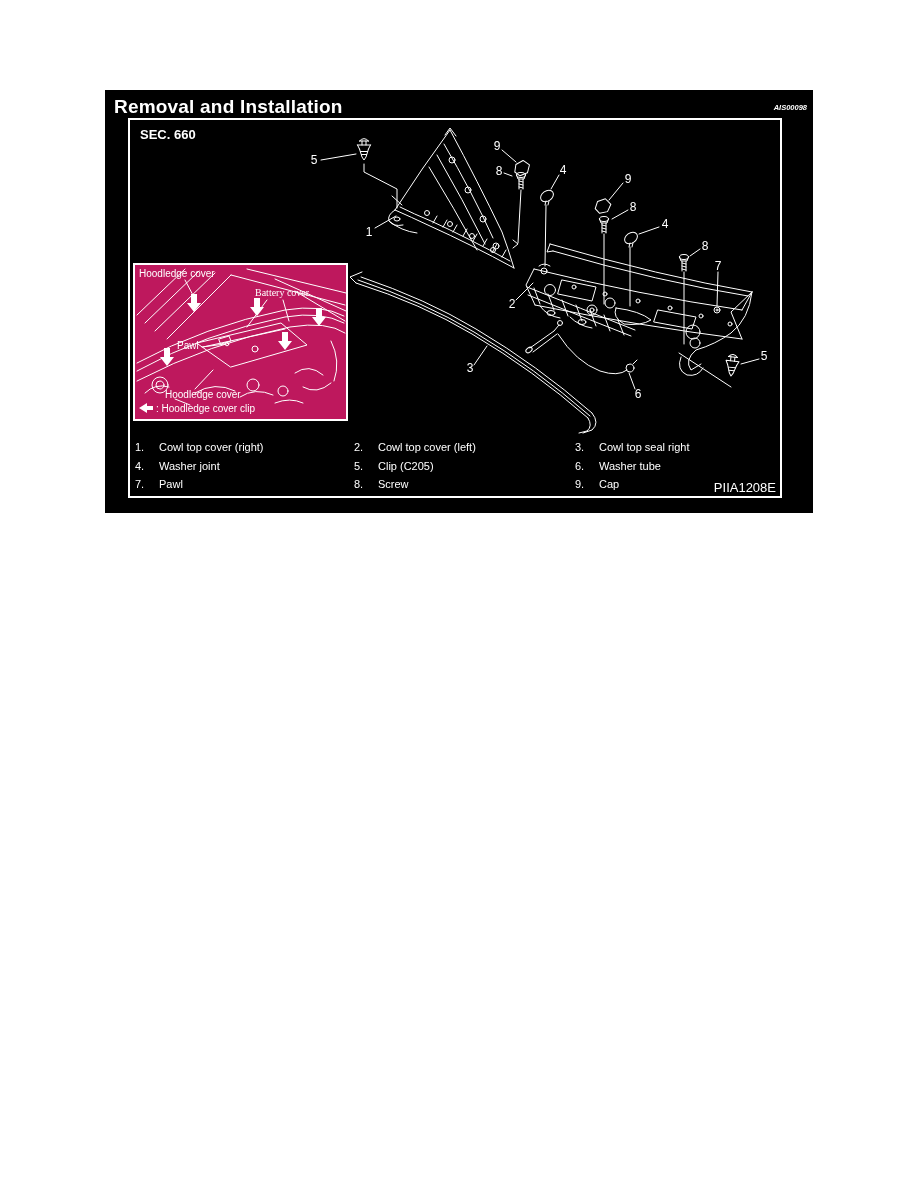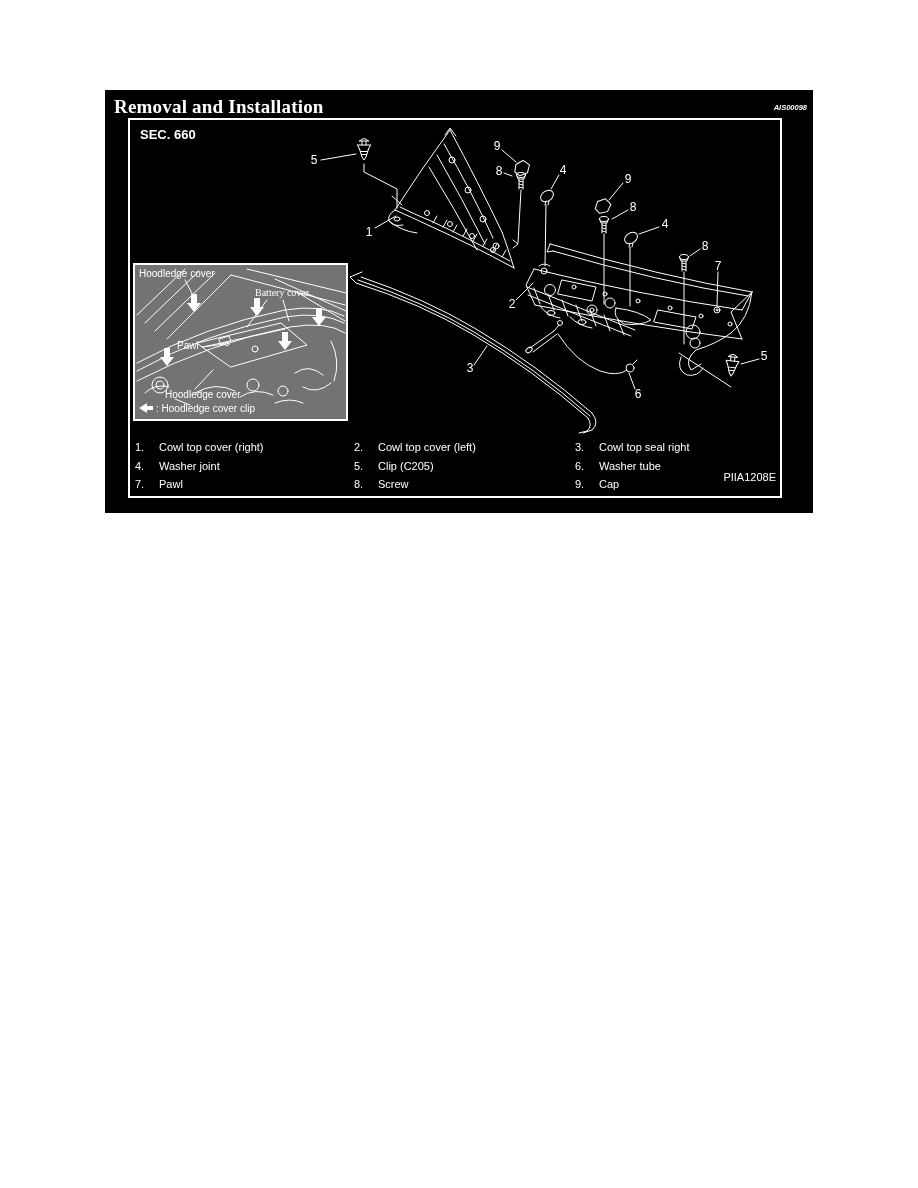--- a/index.html
+++ b/index.html
@@ -6,42 +6,42 @@
   .page{
     position:relative;width:918px;height:1188px;background:#ffffff;
     font-family:"Liberation Sans",sans-serif;overflow:hidden;
   }
   .panel{
     position:absolute;left:105px;top:90px;width:708px;height:423px;
     background:#000000;color:#ffffff;
   }
   .panel-title{
     position:absolute;left:9px;top:6px;font-size:19px;font-weight:bold;
-    letter-spacing:0.2px;color:#ffffff;white-space:nowrap;font-family:Liberation Serif, serif;
+    letter-spacing:0.2px;color:#ffffff;white-space:nowrap;
   }
   .code-top{
     position:absolute;right:6px;top:13px;font-size:7.5px;font-style:italic;
     color:#ffffff;
     font-weight:bold;
   }
   .diagram-box{
     position:absolute;left:23px;top:28px;width:654px;height:380px;
     border:2px solid #ffffff;box-sizing:border-box;
   }
   .sec-label{
     position:absolute;left:10px;top:7px;font-size:13px;font-weight:bold;
     color:#ffffff;z-index:3;
   }
   .main-art{position:absolute;left:0;top:0;width:650px;height:314px;}
   .fig-code{
-    position:absolute;right:4px;bottom:13px;font-size:11px;color:#ffffff;z-index:3;margin-top:27px;
+    position:absolute;right:4px;bottom:1px;font-size:13px;color:#ffffff;z-index:3;margin-top:27px;
   }
   .inset-box{
     position:absolute;left:3px;top:143px;width:215px;height:158px;
-    border:2px solid #ffffff;box-sizing:border-box;background:#737373;z-index:2;
+    border:2px solid #ffffff;box-sizing:border-box;background:#be185d;z-index:2;
   }
   .inset-art{position:absolute;left:0;top:0;width:211px;height:154px;}
   .inset-label{
     position:absolute;font-size:10px;color:#ffffff;white-space:nowrap;z-index:2;
   }
   .clip-note-row{
     position:absolute;left:4px;top:138px;display:flex;align-items:flex-start;gap:3px;
     font-size:10px;color:#ffffff;white-space:nowrap;z-index:2;
   }
   

